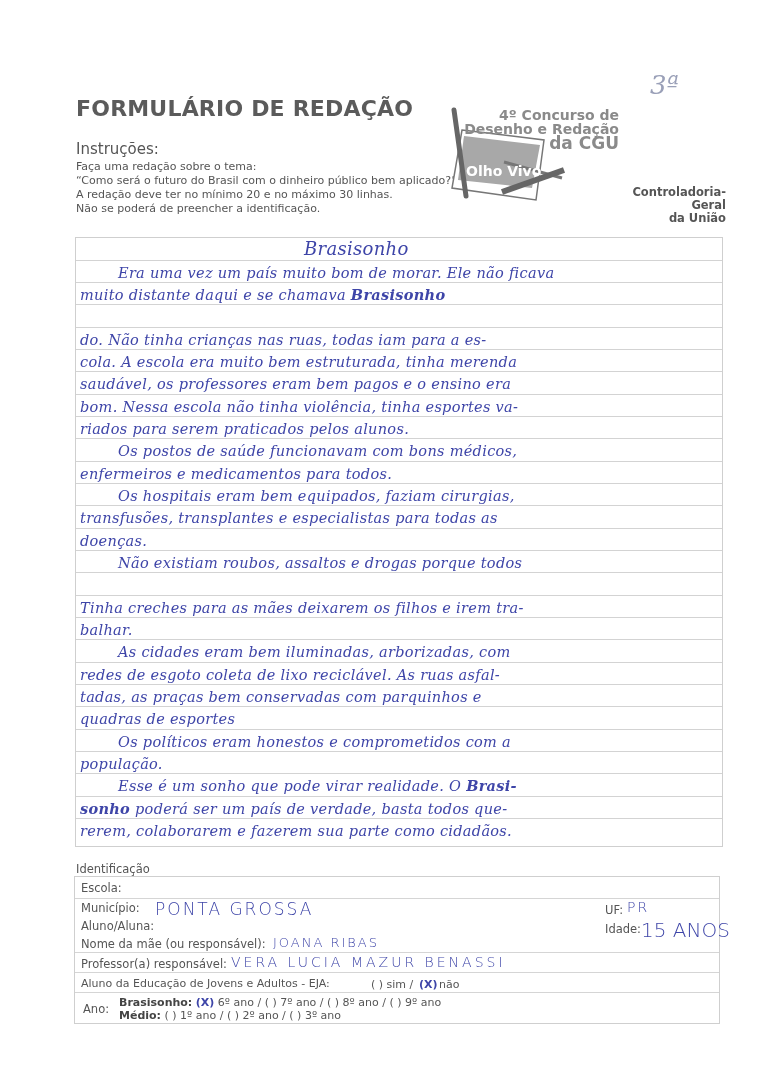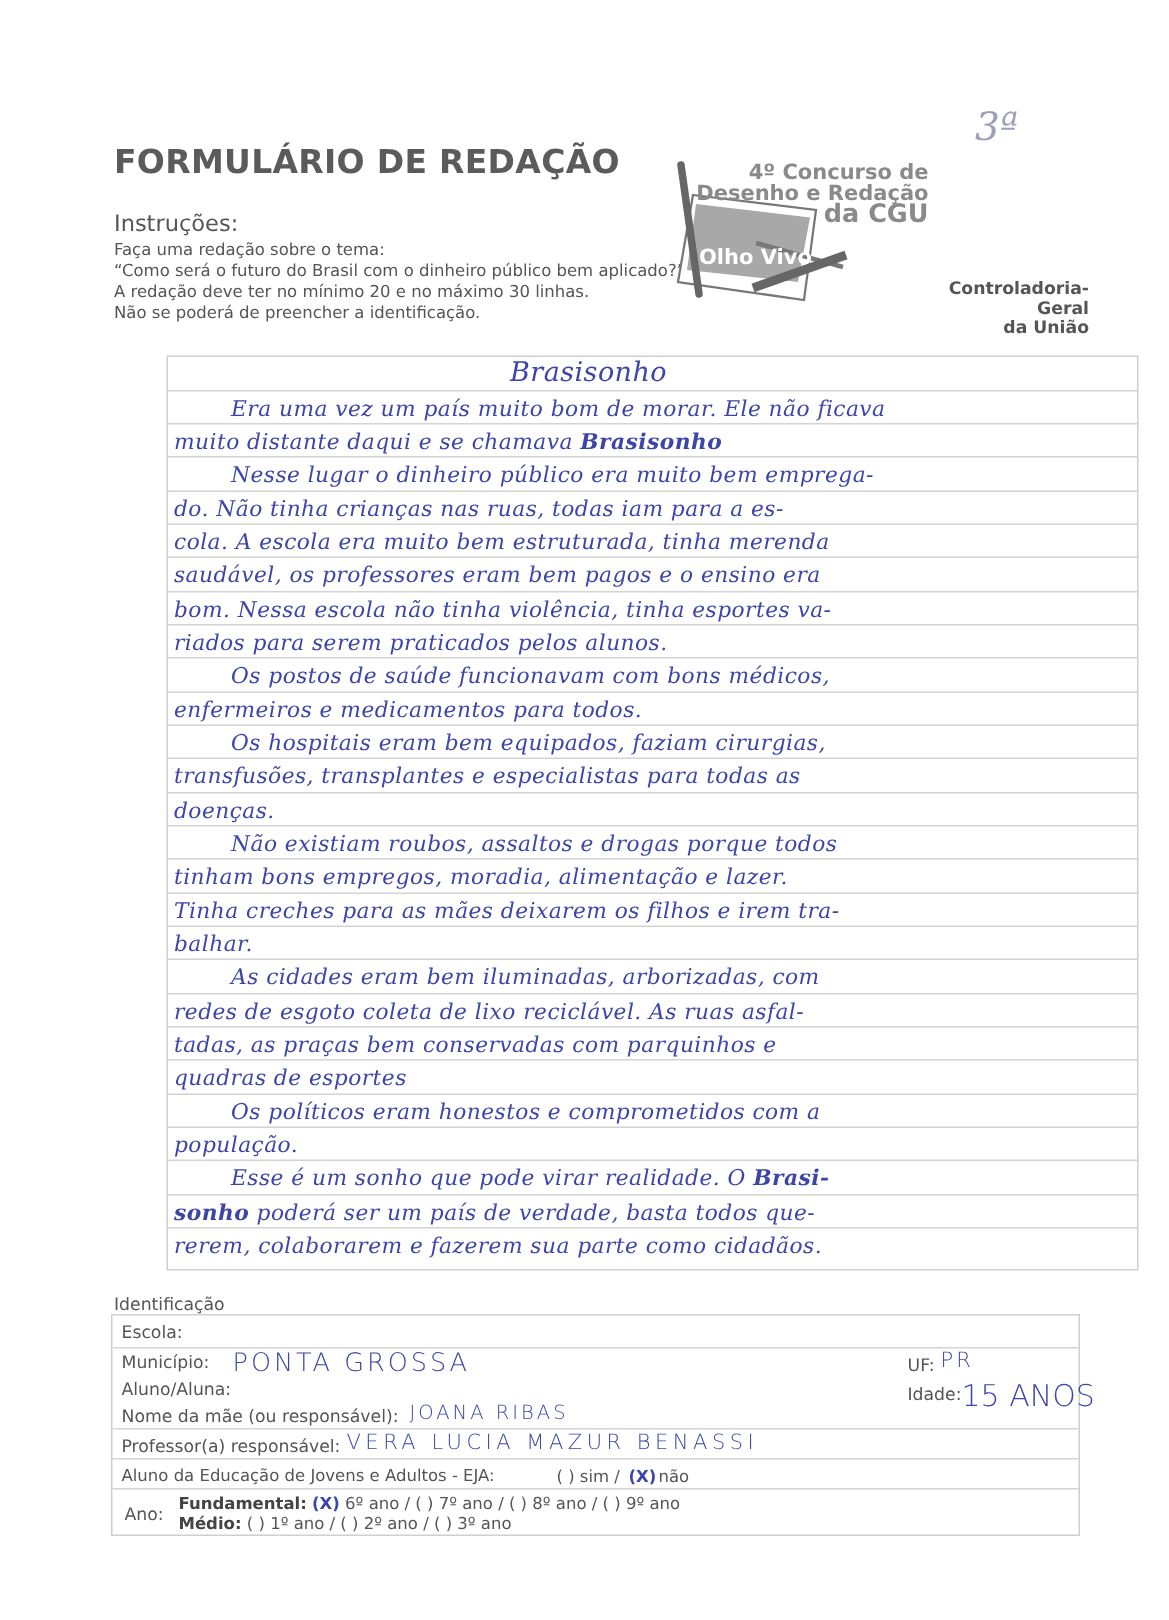--- a/index.html
+++ b/index.html
@@ -21,21 +21,21 @@
   .logo { left: 444px; top: 100px; width: 175px; height: 110px; }
   .logo-text {
     position: absolute; right: 0; text-align: right; color: #8a8a8a;
     font-weight: bold; font-size: 14px; line-height: 15px; white-space: nowrap;
   }
   .org { left: 600px; top: 186px; width: 126px; text-align: right; font-size: 11.5px; font-weight: bold; color: #555; line-height: 13px; }
 
   
   .essay {
     left: 75px; top: 237px; width: 648px; height: 610px;
-    border: 1px solid #cfcfcf; box-sizing: border-box; margin-left: 36px;
+    border: 1px solid #cfcfcf; box-sizing: border-box;
   }
   .essay .rule { position: absolute; left: 0; right: 0; height: 1px; background: #d3d3d3; }
   .hw {
     position: absolute; white-space: nowrap; color: #3e45a8;
     font-family: "DejaVu Serif", serif; font-style: italic; font-size: 14.5px;
     line-height: 18px; letter-spacing: 0.3px;
   }
   .hw-title { font-size: 18px; }
   .hw b { font-weight: bold; }
 
@@ -108,33 +108,31 @@
   <div class="rule" style="top:468px"></div>
   <div class="rule" style="top:491px"></div>
   <div class="rule" style="top:513px"></div>
   <div class="rule" style="top:535px"></div>
   <div class="rule" style="top:558px"></div>
   <div class="rule" style="top:580px"></div>
 
   <div class="hw hw-title" style="left:228px; top:2px">Brasisonho</div>
   <div class="hw" style="left:42px; top:26px">Era uma vez um país muito bom de morar. Ele não ficava</div>
   <div class="hw" style="left:4px; top:48px"><span>muito distante daqui e se chamava</span> <b>Brasisonho</b></div>
-  <div class="hw" style="left:42px; top:70px">Nesse lugar o dinheiro público era muito bem emprega-</div>
   <div class="hw" style="left:4px; top:93px">do. Não tinha crianças nas ruas, todas iam para a es-</div>
   <div class="hw" style="left:4px; top:115px">cola. A escola era muito bem estruturada, tinha merenda</div>
   <div class="hw" style="left:4px; top:137px">saudável, os professores eram bem pagos e o ensino era</div>
   <div class="hw" style="left:4px; top:160px">bom. Nessa escola não tinha violência, tinha esportes va-</div>
   <div class="hw" style="left:4px; top:182px">riados para serem praticados pelos alunos.</div>
   <div class="hw" style="left:42px; top:204px">Os postos de saúde funcionavam com bons médicos,</div>
   <div class="hw" style="left:4px; top:227px">enfermeiros e medicamentos para todos.</div>
   <div class="hw" style="left:42px; top:249px">Os hospitais eram bem equipados, faziam cirurgias,</div>
   <div class="hw" style="left:4px; top:271px">transfusões, transplantes e especialistas para todas as</div>
   <div class="hw" style="left:4px; top:294px">doenças.</div>
   <div class="hw" style="left:42px; top:316px">Não existiam roubos, assaltos e drogas porque todos</div>
-  <div class="hw" style="left:4px; top:338px">tinham bons empregos, moradia, alimentação e lazer.</div>
   <div class="hw" style="left:4px; top:361px">Tinha creches para as mães deixarem os filhos e irem tra-</div>
   <div class="hw" style="left:4px; top:383px">balhar.</div>
   <div class="hw" style="left:42px; top:405px">As cidades eram bem iluminadas, arborizadas, com</div>
   <div class="hw" style="left:4px; top:428px">redes de esgoto coleta de lixo reciclável. As ruas asfal-</div>
   <div class="hw" style="left:4px; top:450px">tadas, as praças bem conservadas com parquinhos e</div>
   <div class="hw" style="left:4px; top:472px">quadras de esportes</div>
   <div class="hw" style="left:42px; top:495px">Os políticos eram honestos e comprometidos com a</div>
   <div class="hw" style="left:4px; top:517px">população.</div>
   <div class="hw" style="left:42px; top:539px"><span>Esse é um sonho que pode virar realidade. O</span> <b>Brasi-</b></div>
   <div class="hw" style="left:4px; top:562px"><b>sonho</b> <span>poderá ser um país de verdade, basta todos que-</span></div>
@@ -167,21 +165,21 @@
   </div>
   <div class="id-row" style="top:96px; height:19px">
     <span class="lbl" style="left:6px; top:4px; font-size:11px">Aluno da Educação de Jovens e Adultos - EJA:</span>
     <span class="small" style="left:296px; top:5px">( ) sim /</span>
     <span class="small mark" style="left:344px; top:5px">(X)</span>
     <span class="small" style="left:364px; top:5px">não</span>
   </div>
   <div style="position:absolute; left:0; top:116px; right:0; height:30px">
     <span class="lbl" style="left:8px; top:9px">Ano:</span>
     <span class="small" style="left:44px; top:3px">
-      <b>Fundamental:</b>
+      <b>Brasisonho:</b>
       <span class="mark">(X)</span>
       <span>6º ano / ( ) 7º ano / ( ) 8º ano / ( ) 9º ano</span>
     </span>
     <span class="small" style="left:44px; top:16px">
       <b>Médio:</b>
       <span>( ) 1º ano / ( ) 2º ano / ( ) 3º ano</span>
     </span>
   </div>
 </div>
 

